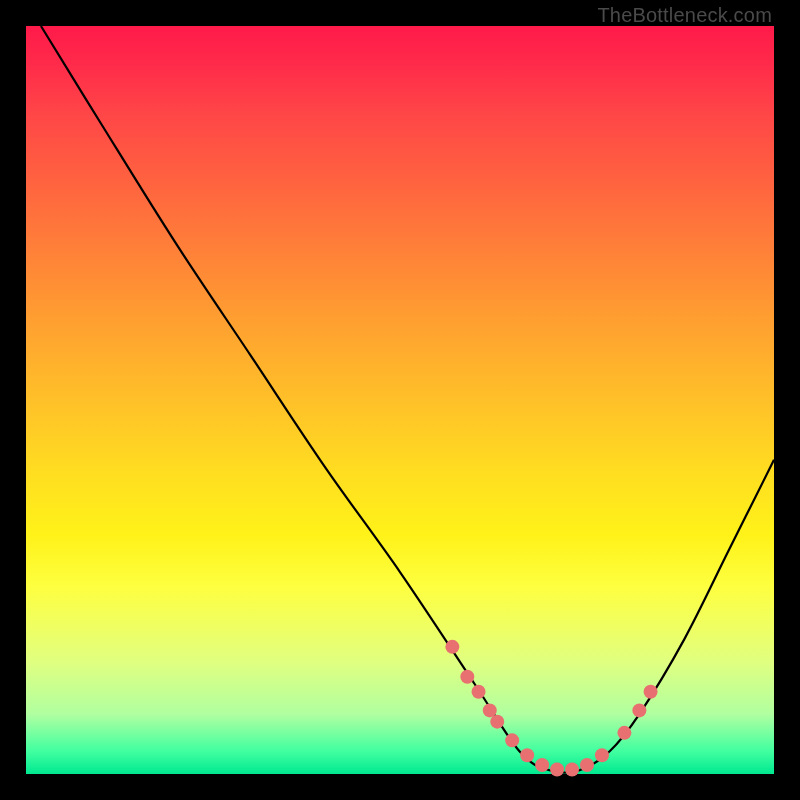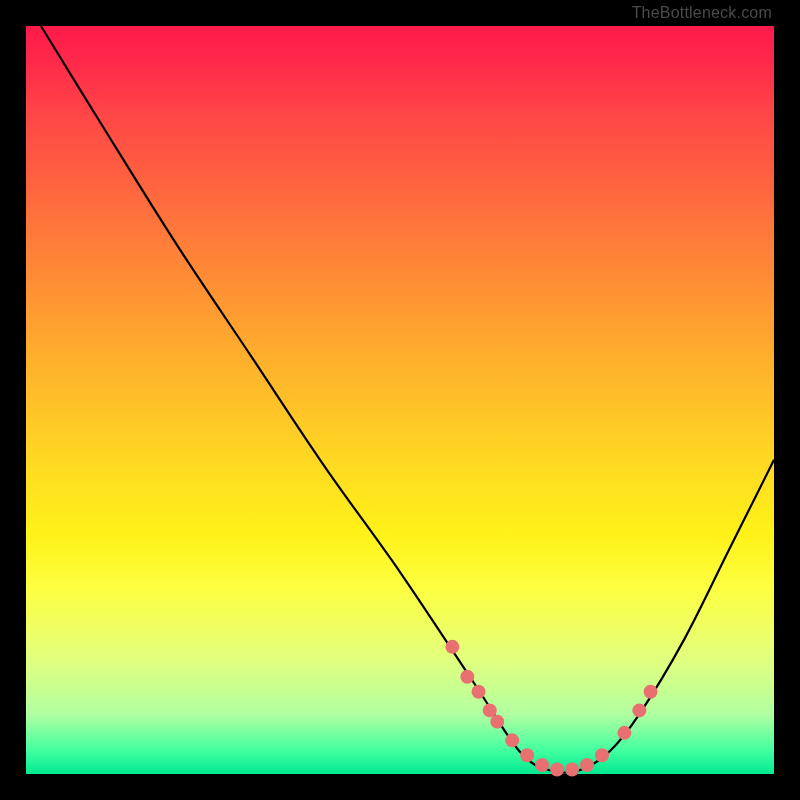--- a/index.html
+++ b/index.html
@@ -27,21 +27,21 @@
       #b0ffa0 92%,
       #40ffa0 97%,
       #00e890 100%
     );
   }
   .attribution {
     position: absolute;
     top: 4px;
     right: 28px;
     color: #4a4a4a;
-    font-size: 16px;
+    font-size: 20px;
     font-weight: 500;
     letter-spacing: 0.2px;
   }
   svg.curve {
     position: absolute;
     left: 26px;
     top: 26px;
     width: 748px;
     height: 748px;
     overflow: visible;

